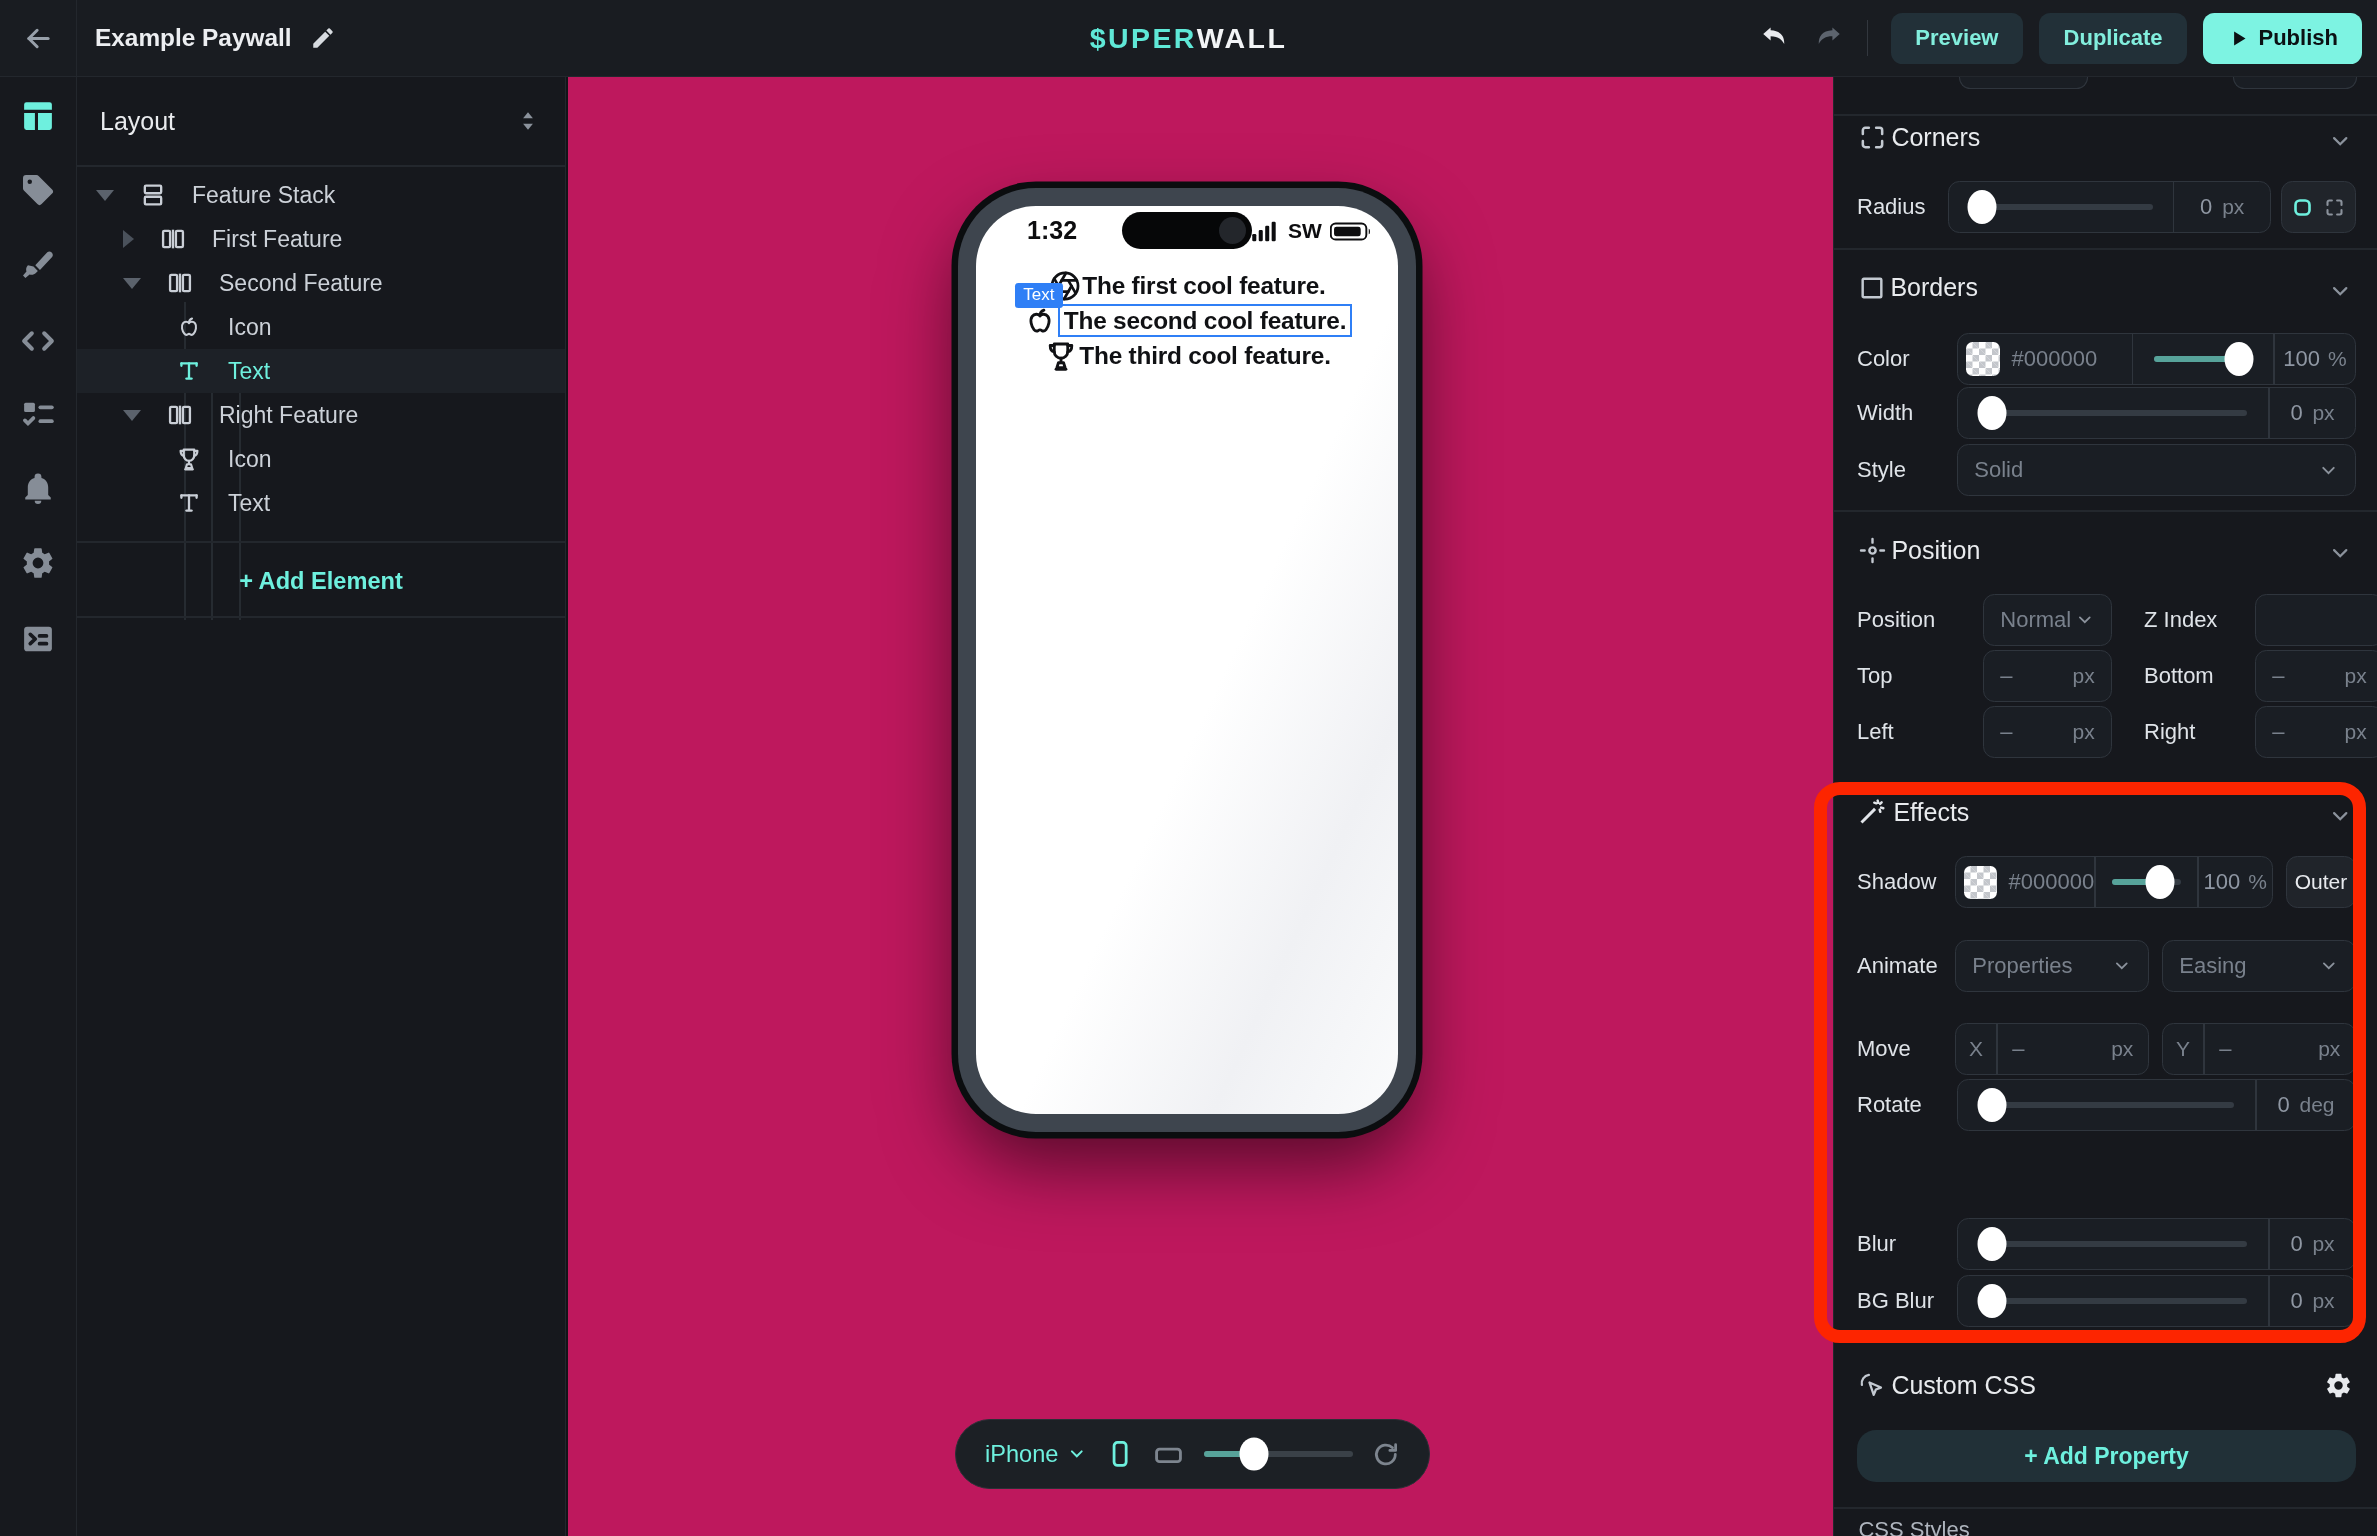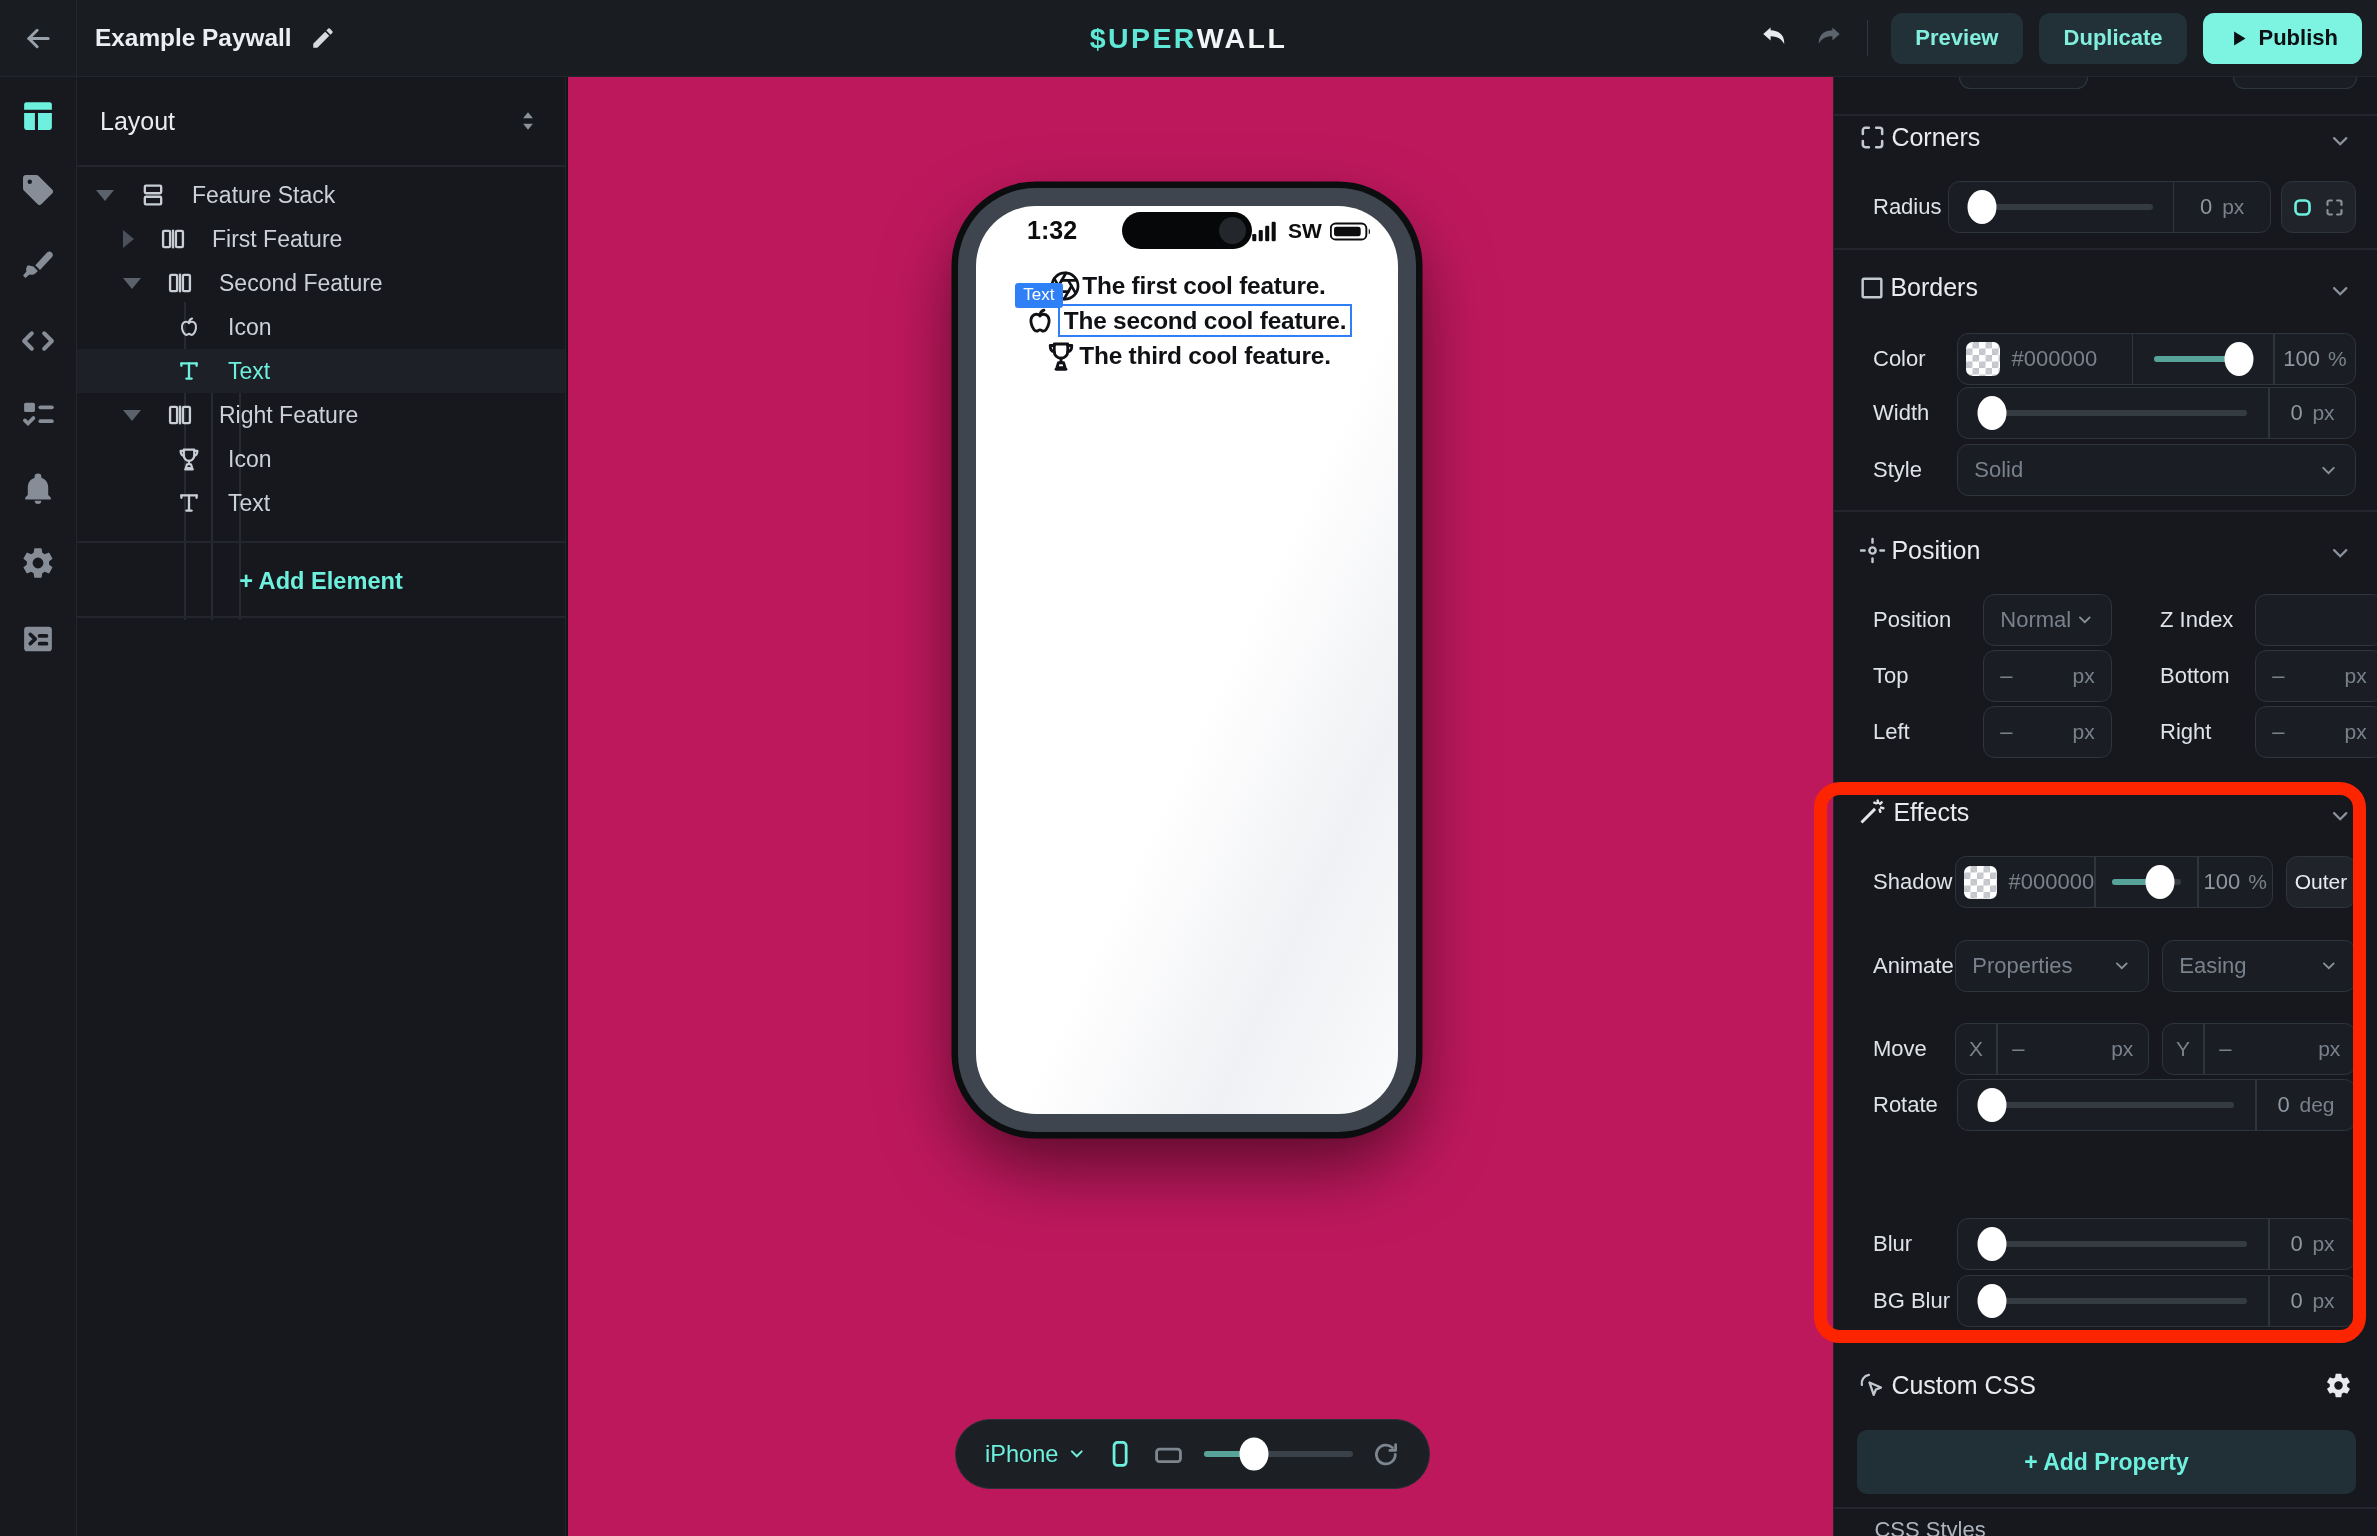--- a/index.html
+++ b/index.html
@@ -86,21 +86,21 @@
   .zoomtrack .thumb { position:absolute; left:34%; top:50%; transform:translate(-50%,-50%);
     width:29px; height:33px; background:#fff; border-radius:50%; }
 
   
   .rpanel { position:absolute; left:1833px; top:77px; width:544px; height:1459px;
     background:#16181d; border-left:1.6px solid #23272d; overflow:hidden; z-index:10; }
   .rp-abs { position:absolute; }
   .sec-head { position:absolute; display:flex; align-items:center; gap:4px;
     font-size:25px; font-weight:500; color:#e9ebee; }
   .sec-chev { position:absolute; right:24.4px; }
-  .row-label { font-size:22px; color:#dfe3e8;margin-left:16px; }
+  .row-label { font-size:22px; color:#dfe3e8; }
   .rrow { position:absolute; left:23px; width:499px; height:52px; display:flex; align-items:center; }
   .ctrl { margin-left:auto; display:flex; align-items:center; }
   .field { display:flex; align-items:center; background:#1a1e24; border:1.6px solid #2f353d;
     border-radius:11.4px; height:52px; }
   .fsep { width:1.6px; height:100%; background:#2f353d; flex:none; }
   .val { color:#8f97a3; font-size:22px; }
   .unit { color:#79818c; font-size:21px; }
   .ph { color:#79818c; font-size:22px; }
   .swatch { width:34px; height:34px; border-radius:6.5px; margin:0 11.4px 0 8.1px; flex:none;
     background-color:#fff;
@@ -111,22 +111,22 @@
   .slider .sfill { position:absolute; left:0; top:0; height:100%; background:#57a39a; border-radius:3.3px; }
   .slider .sthumb { position:absolute; top:50%; transform:translate(-50%,-50%);
     width:29px; height:34px; background:#fff; border-radius:50%; }
   .select { display:flex; align-items:center; background:#1a1e24; border:1.6px solid #2f353d;
     border-radius:11.4px; height:52px; padding:0 16.3px; }
   .select .ph { flex:1; }
   .stub { position:absolute; height:13px; border:1.6px solid #2f353d; border-top:none;
     border-radius:0 0 11.4px 11.4px; background:#1a1e24; }
   .annotation { position:absolute; left:1814px; top:782px; width:552px; height:561px;
     border:13px solid #fd2500; border-radius:26px; z-index:99; pointer-events:none; }
-  .addprop { position:absolute; left:23px; top:1353px; width:499px; height:64px;
-    background:#213037; border-radius:10px; display:flex; align-items:center; justify-content:center;
+  .addprop { position:absolute; left:23px; top:1353px; width:499px; height:52px;
+    background:#213037; border-radius:19px; display:flex; align-items:center; justify-content:center;
     color:#6ef0de; font-size:23px; font-weight:700; cursor:pointer;text-align:right; }
 </style>
 </head>
 <body>
 
 <div id="app">
 
   <div class="topbar">
     <div class="backbox">
       <svg width="33" height="33" viewBox="0 0 24 24" fill="none" stroke="#98a0aa" stroke-width="2.2" stroke-linecap="round" stroke-linejoin="round">

